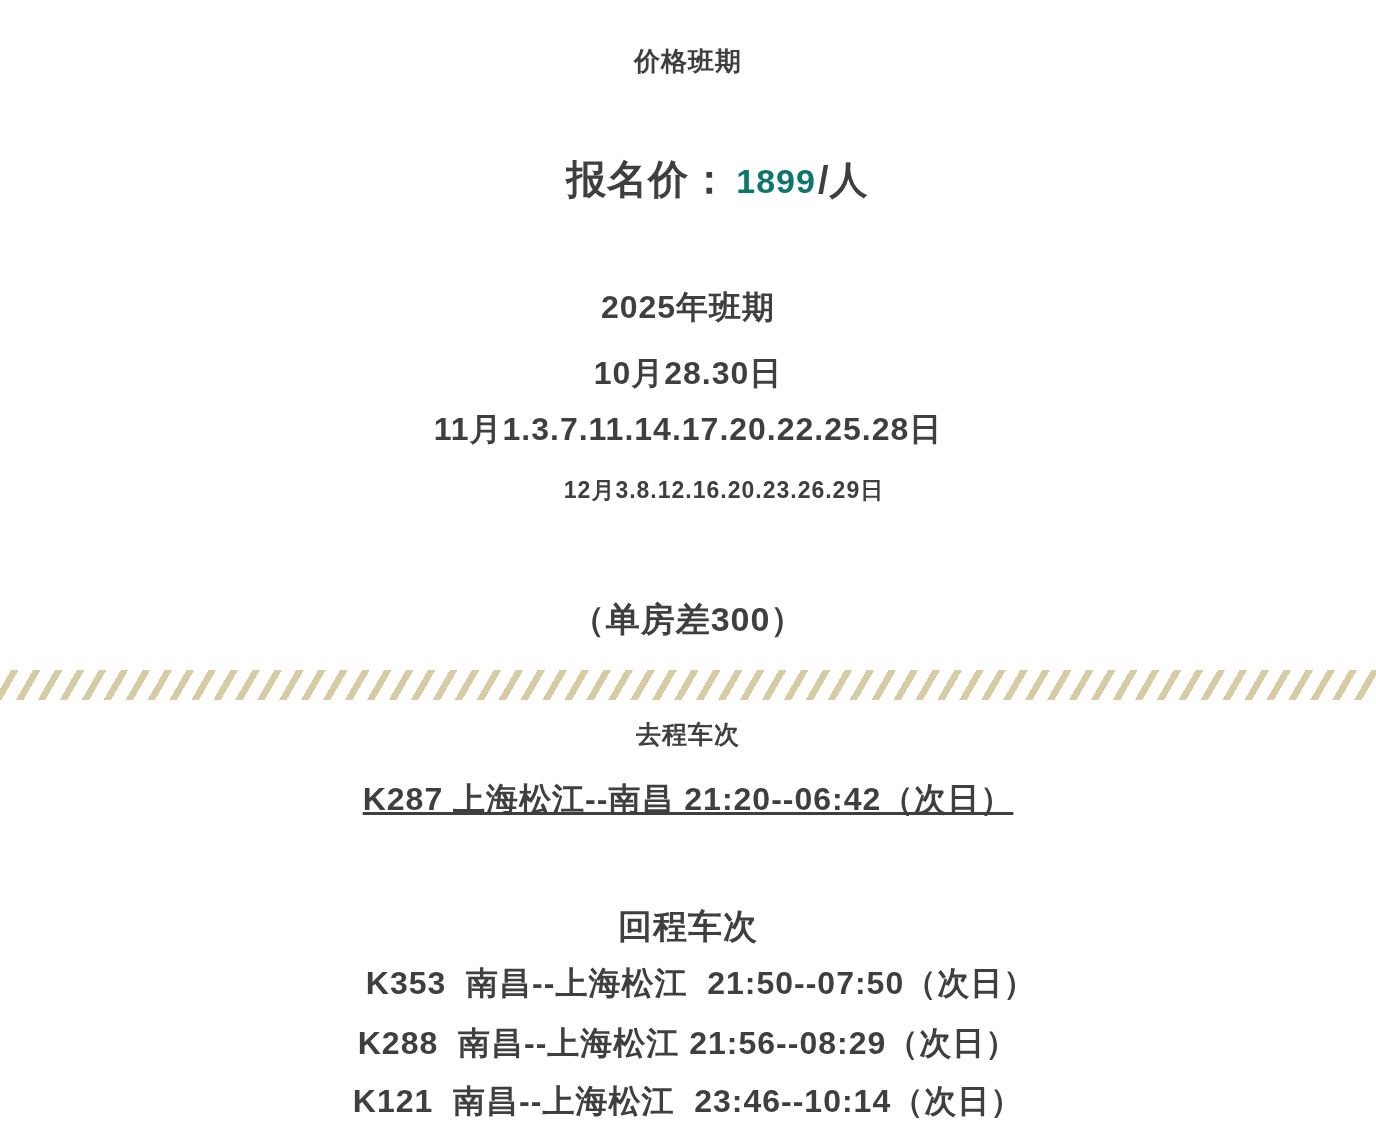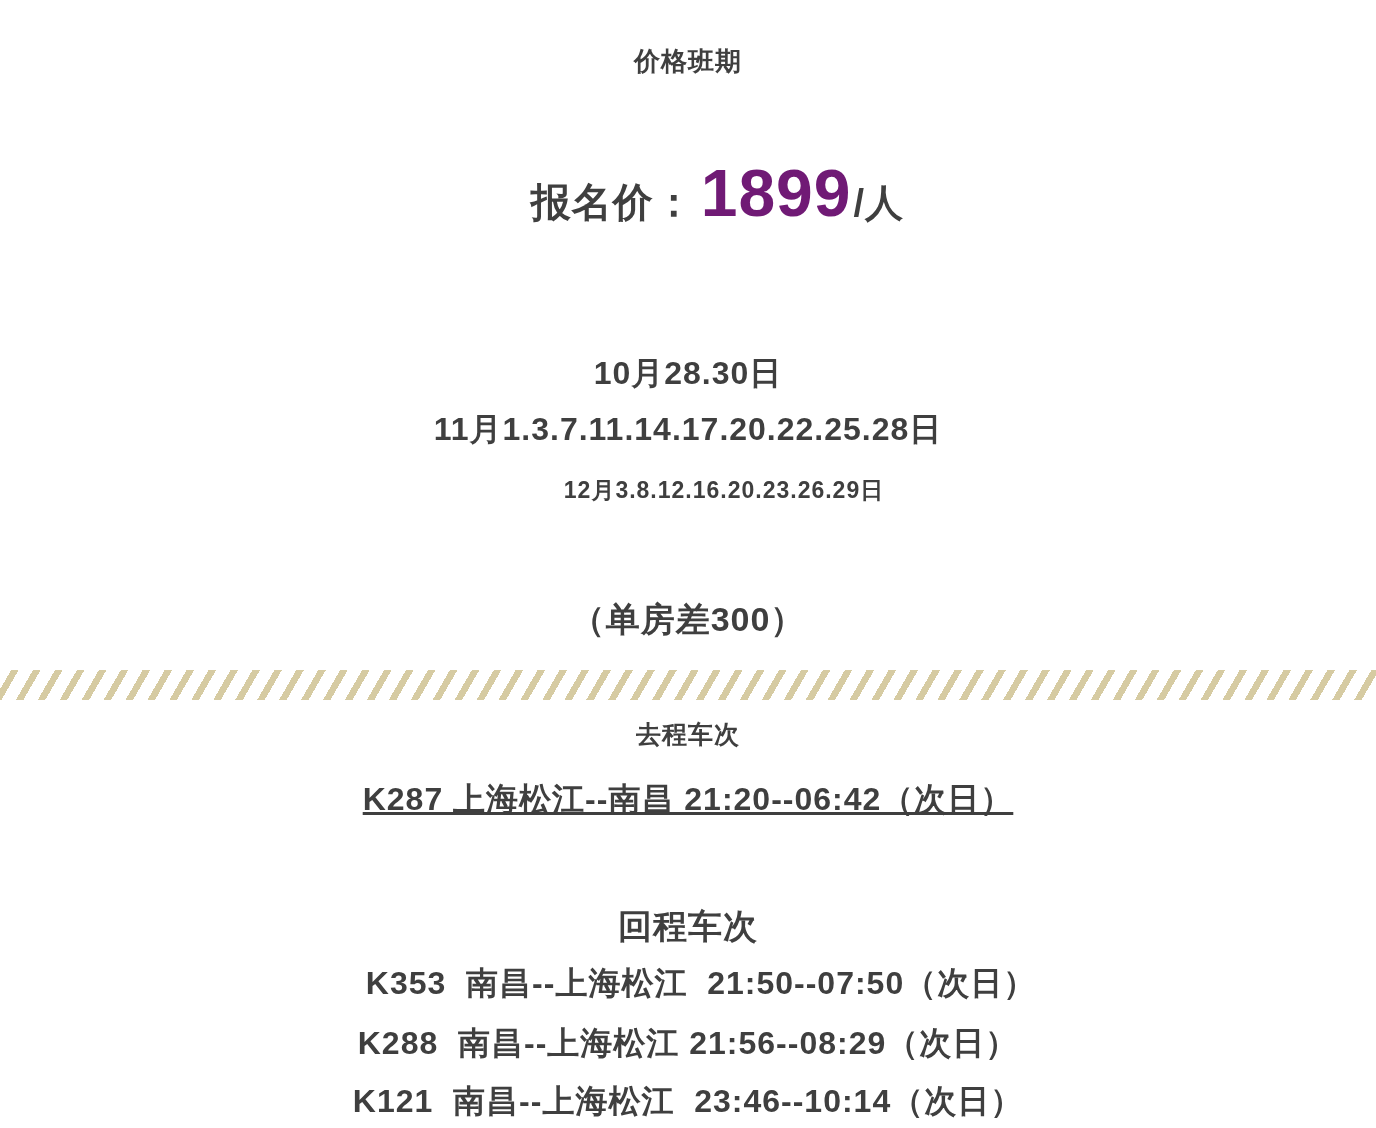--- a/index.html
+++ b/index.html
@@ -22,21 +22,21 @@
     left: 0;
     width: 100%;
     text-align: center;
     line-height: 1.15;
     letter-spacing: 1px;
     white-space: pre;
   }
   .page-title      { top: 5px;    font-size: 26px; margin-top: 42px; }
   .price-row       { top: 138px; }
   .price-row .price-label { font-size: 40px; vertical-align: baseline; margin-left: 37px; }
-  .price-row .price-value { font-size: 66px; color: #701a75; vertical-align: baseline; margin: 8px 2px 0 6px; }
+  .price-row .price-value { font-size: 34px; color: #0f766e; vertical-align: baseline; margin: 8px 2px 0 6px; }
   .price-row .price-unit  { font-size: 38px; vertical-align: baseline; }
   .sched-heading   { top: 289px;  font-size: 32px; }
   .sched-date-0    { top: 355px;  font-size: 32px; }
   .sched-date-1    { top: 411px;  font-size: 32px; }
   .sched-date-2    { top: 477px;  font-size: 23px; margin-left: 36px; }
   .sched-note      { top: 600px;  font-size: 34px; }
   .stripe-divider {
     position: absolute;
     top: 670px;
     left: 0;
@@ -61,20 +61,21 @@
 <body>
 
 <div class="page">
 
   <div class="line page-title">价格班期</div>
 
   <div class="line price-row">
     <span class="price-label">报名价：</span><span class="price-value">1899</span><span class="price-unit">/人</span>
   </div>
 
+  <div class="line sched-heading">2025年班期</div>
 
   <div class="line sched-date-0">10月28.30日</div>
 
   <div class="line sched-date-1">11月1.3.7.11.14.17.20.22.25.28日</div>
 
   <div class="line sched-date-2">12月3.8.12.16.20.23.26.29日</div>
 
   <div class="line sched-note">（单房差300）</div>
 
   <div class="stripe-divider"></div>

